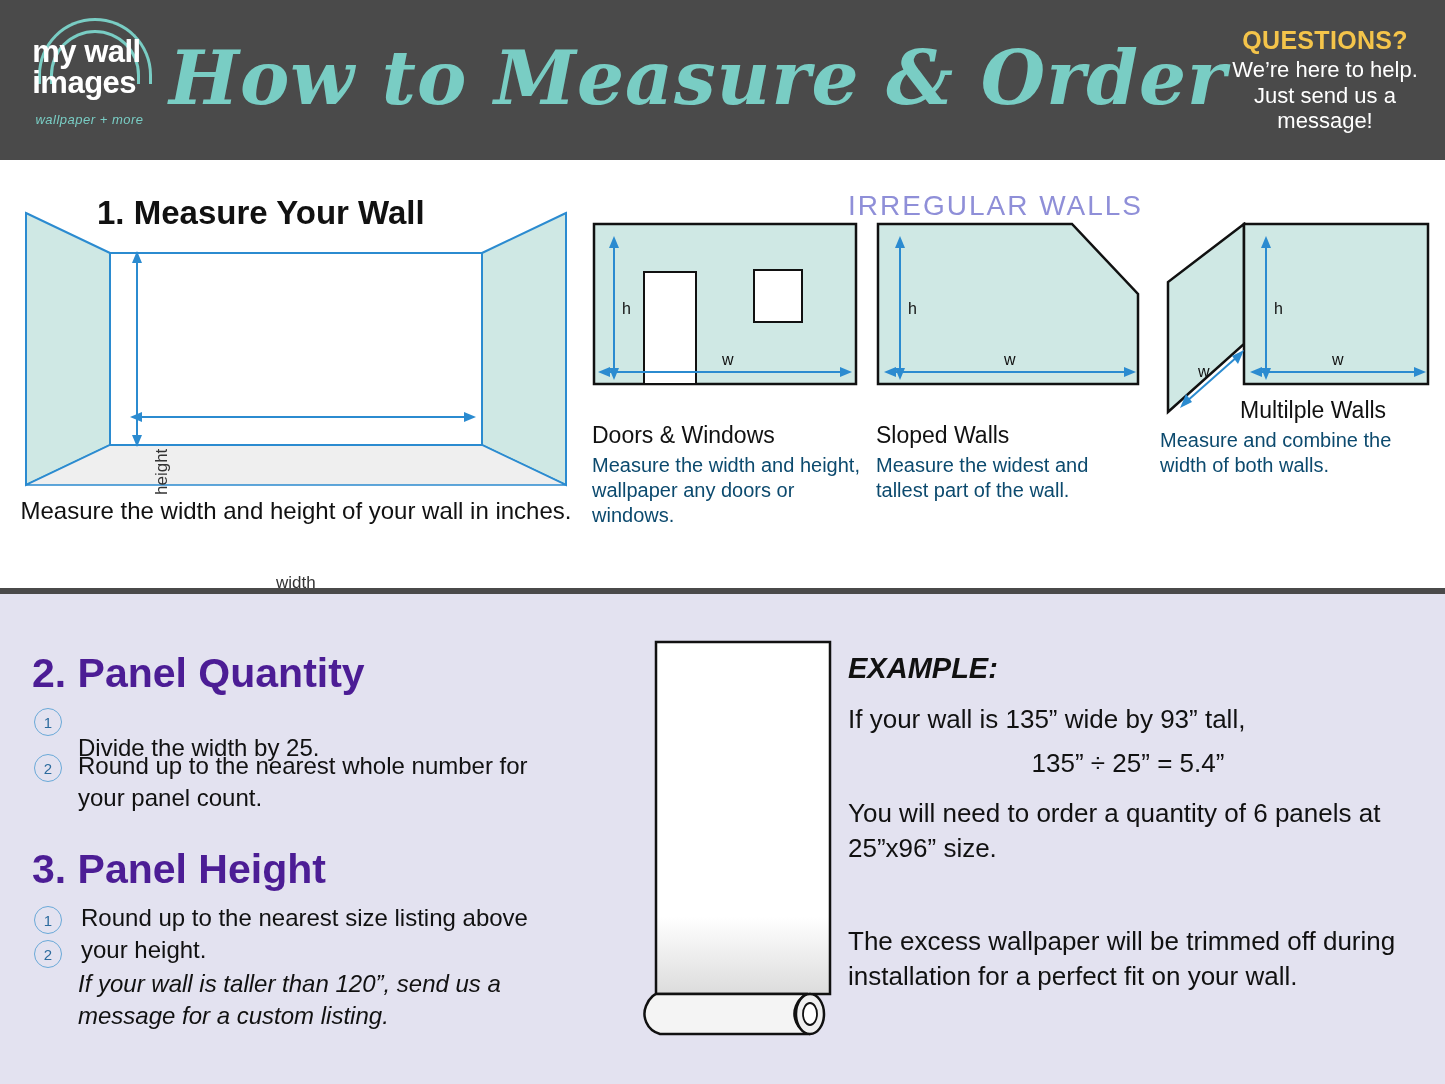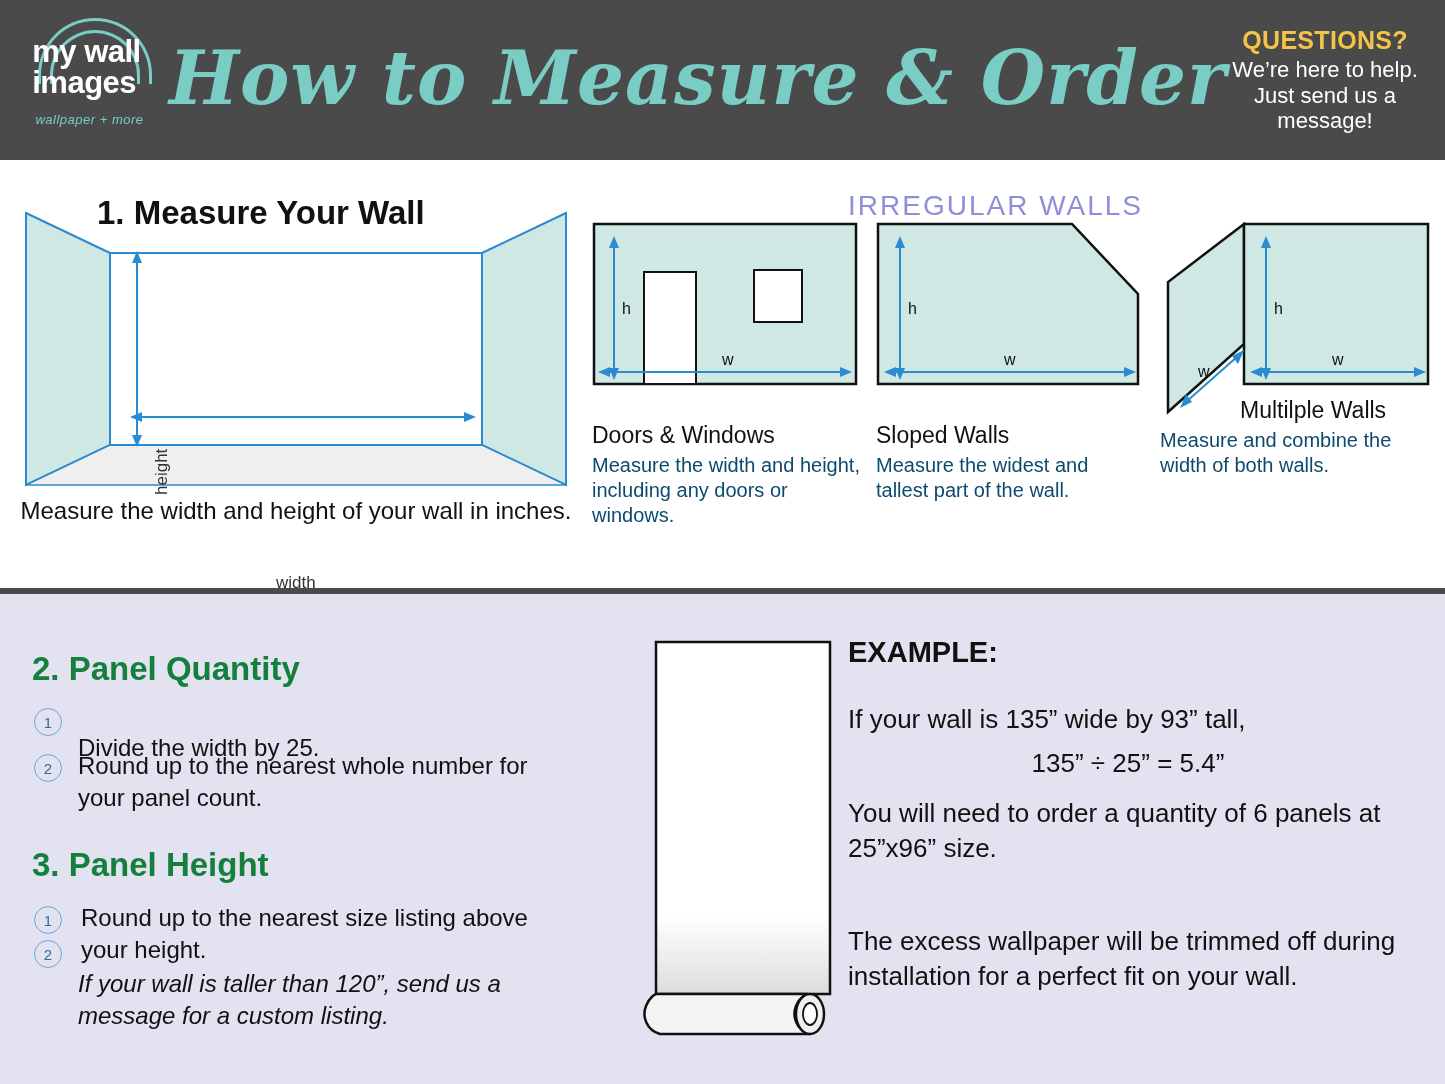--- a/index.html
+++ b/index.html
@@ -96,21 +96,21 @@
 
   .divider {
     position:absolute; left:0; top:588px; width:1445px; height:6px; background:#4a4a4a;
   }
 
   
   .bottom {
     position:absolute; left:0; top:594px; width:1445px; height:490px;
     background:#e3e2f0;
   }
-  .b-title { position:absolute; font-size:33px; font-weight:bold; color:#15803d; }
+  .b-title { position:absolute; font-size:41px; font-weight:bold; color:#4c1d95; }
   .num-circ {
     position:absolute; width:28px; height:28px; border-radius:50%;
     border:1.5px solid #6aa9d8; color:#2d6b9e; font-size:15px;
     display:flex; align-items:center; justify-content:center;
   }
   .b-text { position:absolute; font-size:24px; color:#111; line-height:1.32; }
   .b-italic { font-style:italic; }
   .example-title { position:absolute; left:848px; top:652px; font-size:29px; font-weight:bold; color:#111; }
   .ex-text { position:absolute; font-size:26px; color:#111; line-height:1.34; }
   .ex-center { text-align:center; }
@@ -176,21 +176,21 @@
       <polygon points="22,14 17,26 27,26" fill="#2b8bd0"></polygon>
       <polygon points="22,158 17,146 27,146" fill="#2b8bd0"></polygon>
       <line x1="12" y1="150" x2="252" y2="150" stroke="#2b8bd0" stroke-width="2"></line>
       <polygon points="6,150 18,145 18,155" fill="#2b8bd0"></polygon>
       <polygon points="260,150 248,145 248,155" fill="#2b8bd0"></polygon>
       <text x="30" y="92" font-size="16" fill="#111" font-family="Liberation Sans, sans-serif">h</text>
       <text x="130" y="143" font-size="16" fill="#111" font-family="Liberation Sans, sans-serif">w</text>
     </svg>
     <div class="irr-cap">
       <h4>Doors &amp; Windows</h4>
-      <p>Measure the width and height, including any doors or windows.</p>
+      <p>Measure the width and height, wallpaper any doors or windows.</p>
     </div>
   </div>
 
   <div class="irr irr-2">
     <svg width="268" height="178" viewBox="0 0 268 178">
       <polygon points="2,2 196,2 262,72 262,162 2,162" fill="#cfe8e4" stroke="#111" stroke-width="2.5"></polygon>
       <line x1="24" y1="22" x2="24" y2="150" stroke="#2b8bd0" stroke-width="2"></line>
       <polygon points="24,14 19,26 29,26" fill="#2b8bd0"></polygon>
       <polygon points="24,158 19,146 29,146" fill="#2b8bd0"></polygon>
       <line x1="14" y1="150" x2="252" y2="150" stroke="#2b8bd0" stroke-width="2"></line>
@@ -256,18 +256,18 @@
         <stop offset="78%" stop-color="#ffffff"></stop>
         <stop offset="100%" stop-color="#dcdcdc"></stop>
       </linearGradient>
     </defs>
     <rect x="16" y="2" width="174" height="352" fill="url(#rollgrad)" stroke="#111" stroke-width="2.5"></rect>
     <path d="M16,354 C16,354 10,356 6,366 C2,376 6,390 20,394 L170,394 C156,390 152,376 156,366 C160,356 168,354 168,354 Z" fill="#f4f4f4" stroke="#111" stroke-width="2.5"></path>
     <ellipse cx="170" cy="374" rx="14" ry="20" fill="#f0f0f0" stroke="#111" stroke-width="2.5"></ellipse>
     <ellipse cx="170" cy="374" rx="7" ry="11" fill="#ffffff" stroke="#111" stroke-width="1.8"></ellipse>
   </svg>
 
-  <div class="example-title" style="top:42px;">EXAMPLE:</div>
+  <div class="example-title" style="top:58px;font-style:italic;">EXAMPLE:</div>
   <div class="ex-text" style="left:848px; top:108px; width:560px;">If your wall is 135” wide by 93” tall,</div>
   <div class="ex-text ex-center" style="left:848px; top:152px; width:560px;">135” ÷ 25” = 5.4”</div>
   <div class="ex-text" style="left:848px; top:202px; width:560px;">You will need to order a quantity of 6 panels at 25”x96” size.</div>
   <div class="ex-text" style="left:848px; top:330px; width:560px;">The excess wallpaper will be trimmed off during installation for a perfect fit on your wall.</div>
 </div>
 
 </body></html>

